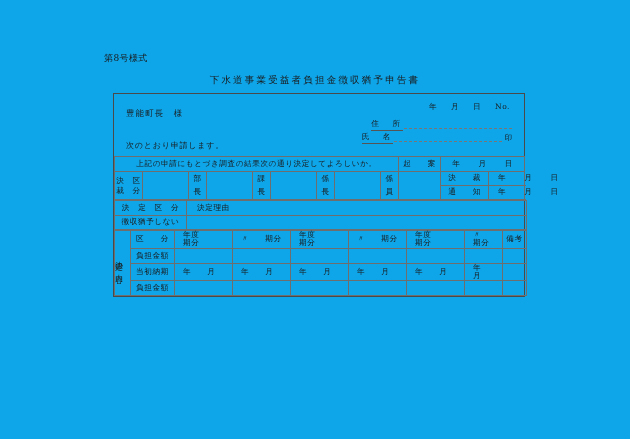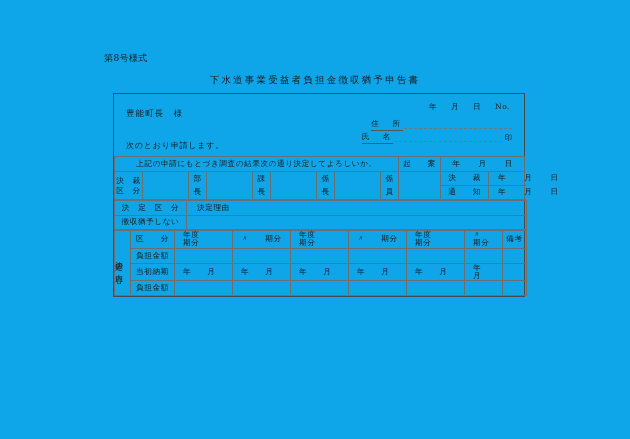--- a/index.html
+++ b/index.html
@@ -151,20 +151,21 @@
     letter-spacing: 1.5px;
     white-space: nowrap;
     line-height: 1;
   }
   .vcell {
     text-align: center;
     padding: 0;
   }
   .vstack {
     display: flex;
+    flex-direction: column;
     align-items: center;
     justify-content: center;
     line-height: 1.25;
   }
 
   
   .ymd-cell {
     text-align: center;
     letter-spacing: 0;
     white-space: nowrap;

